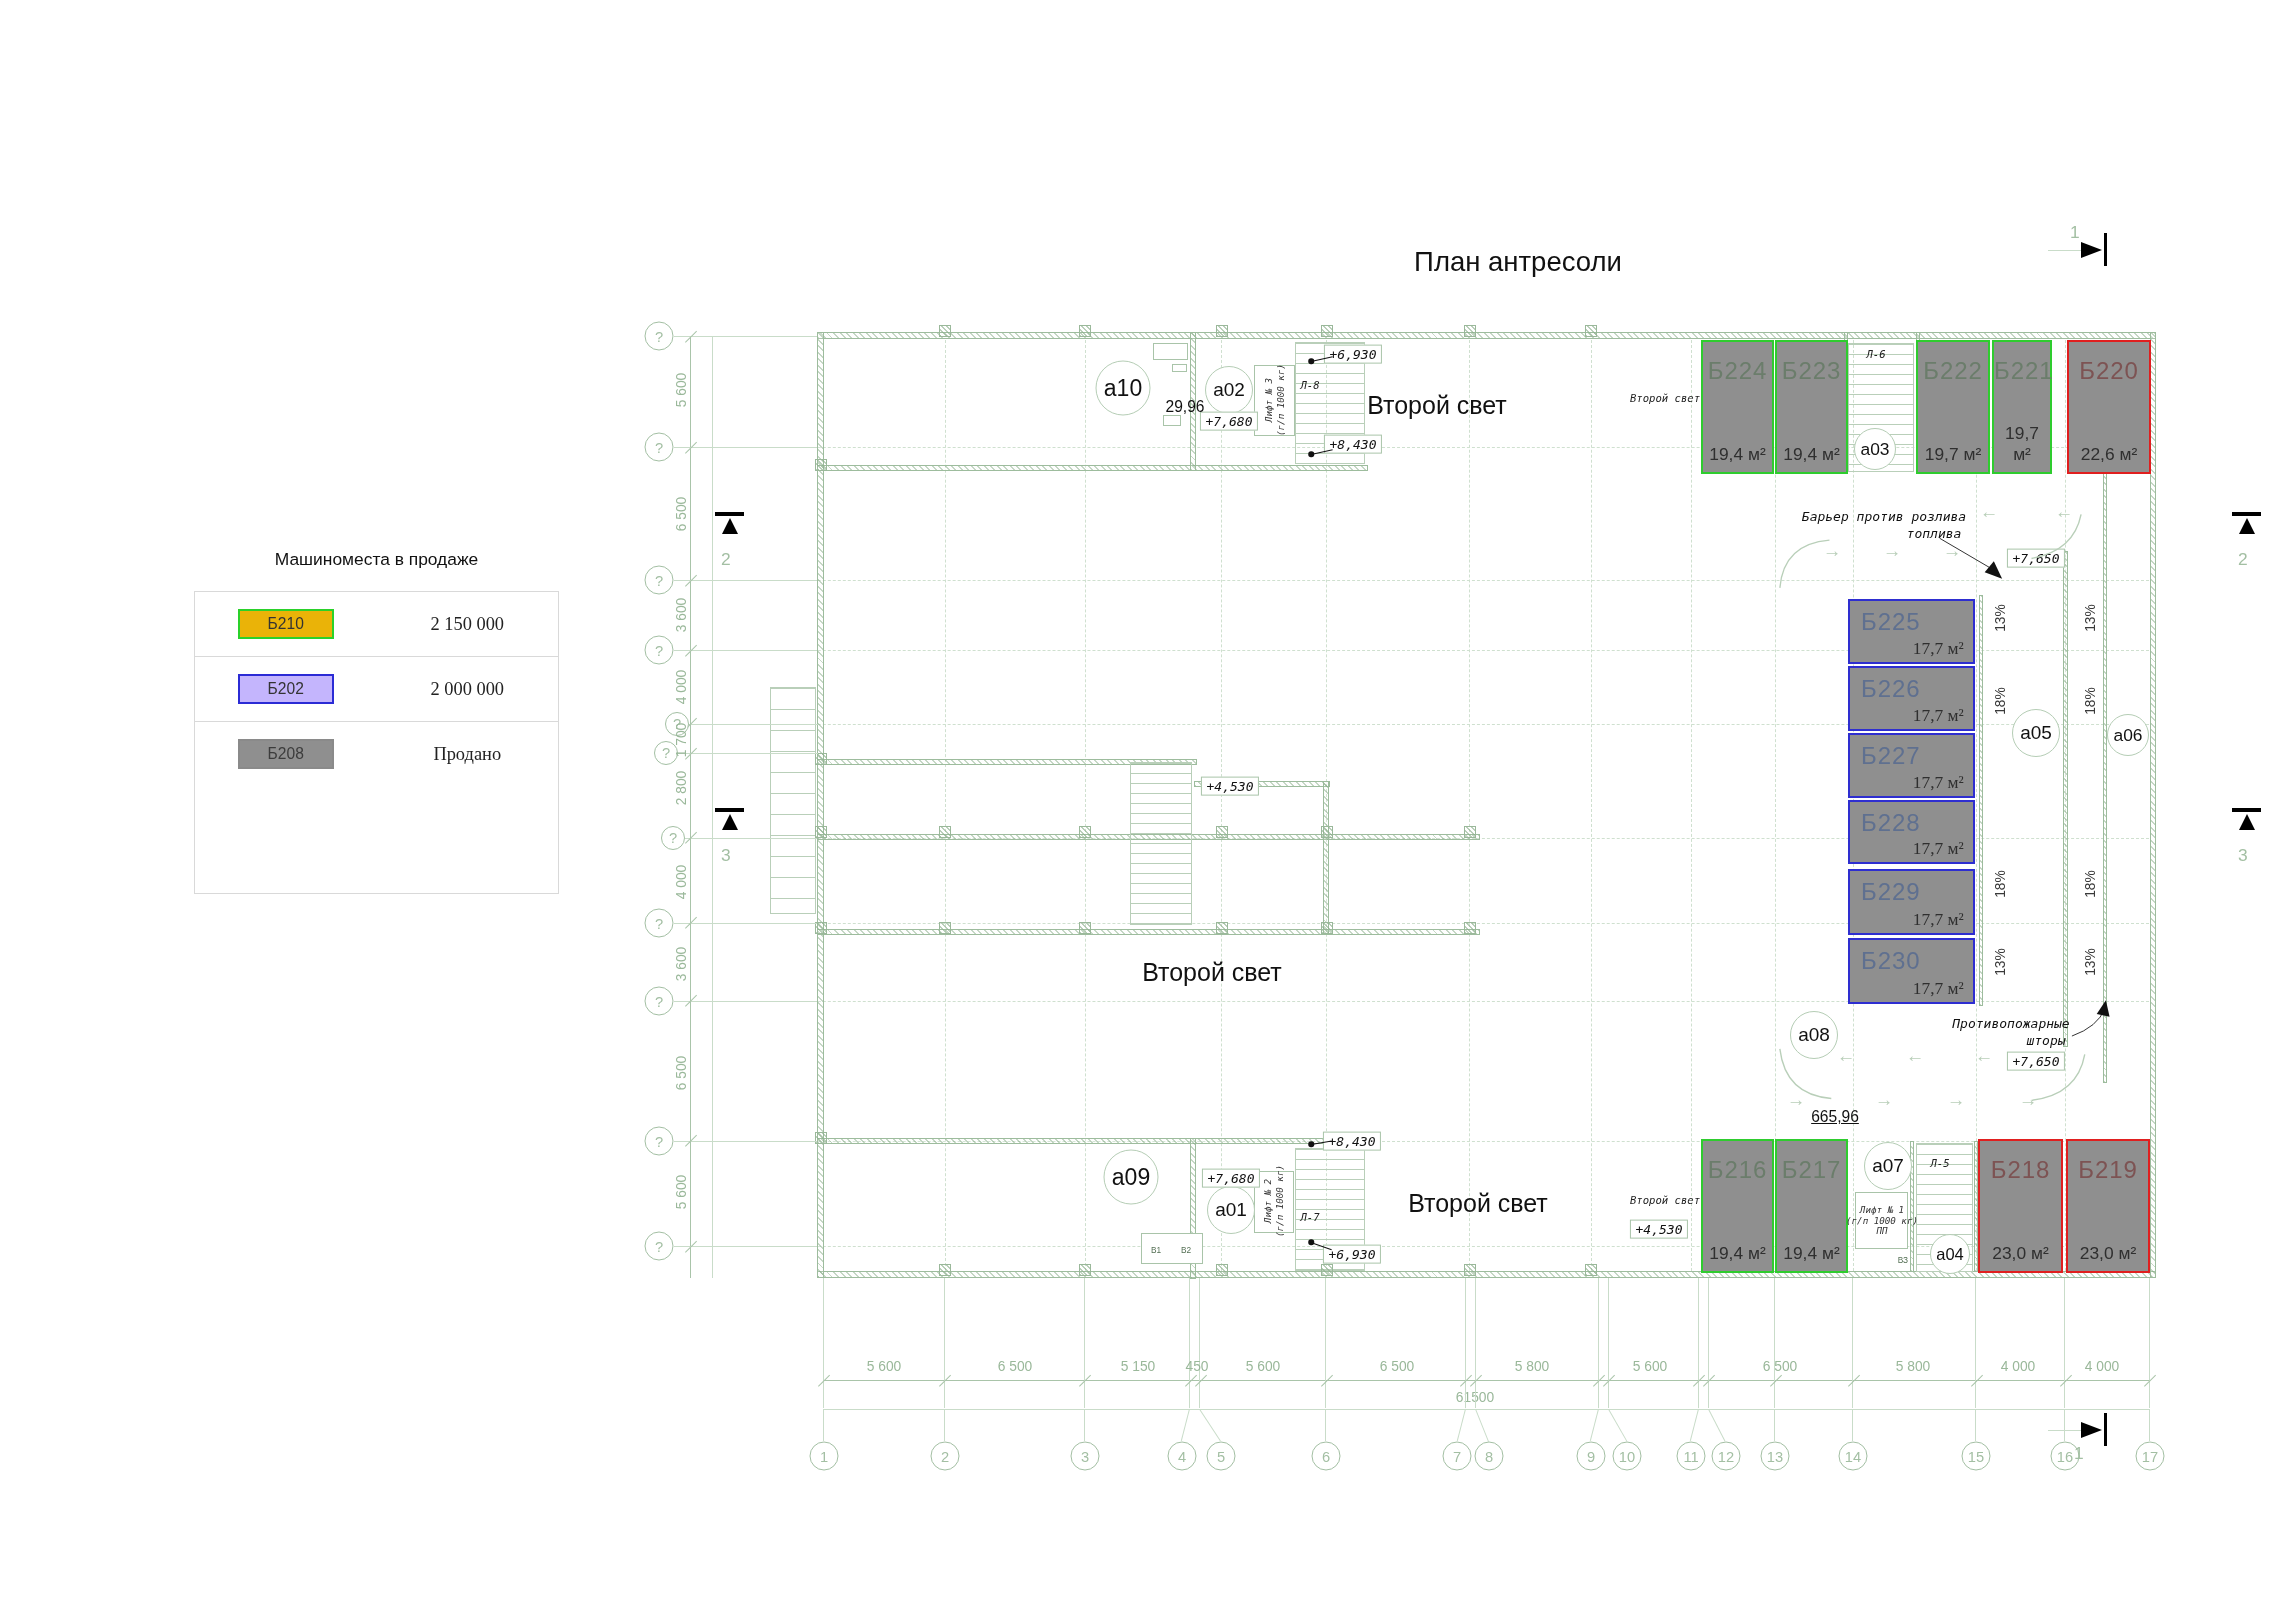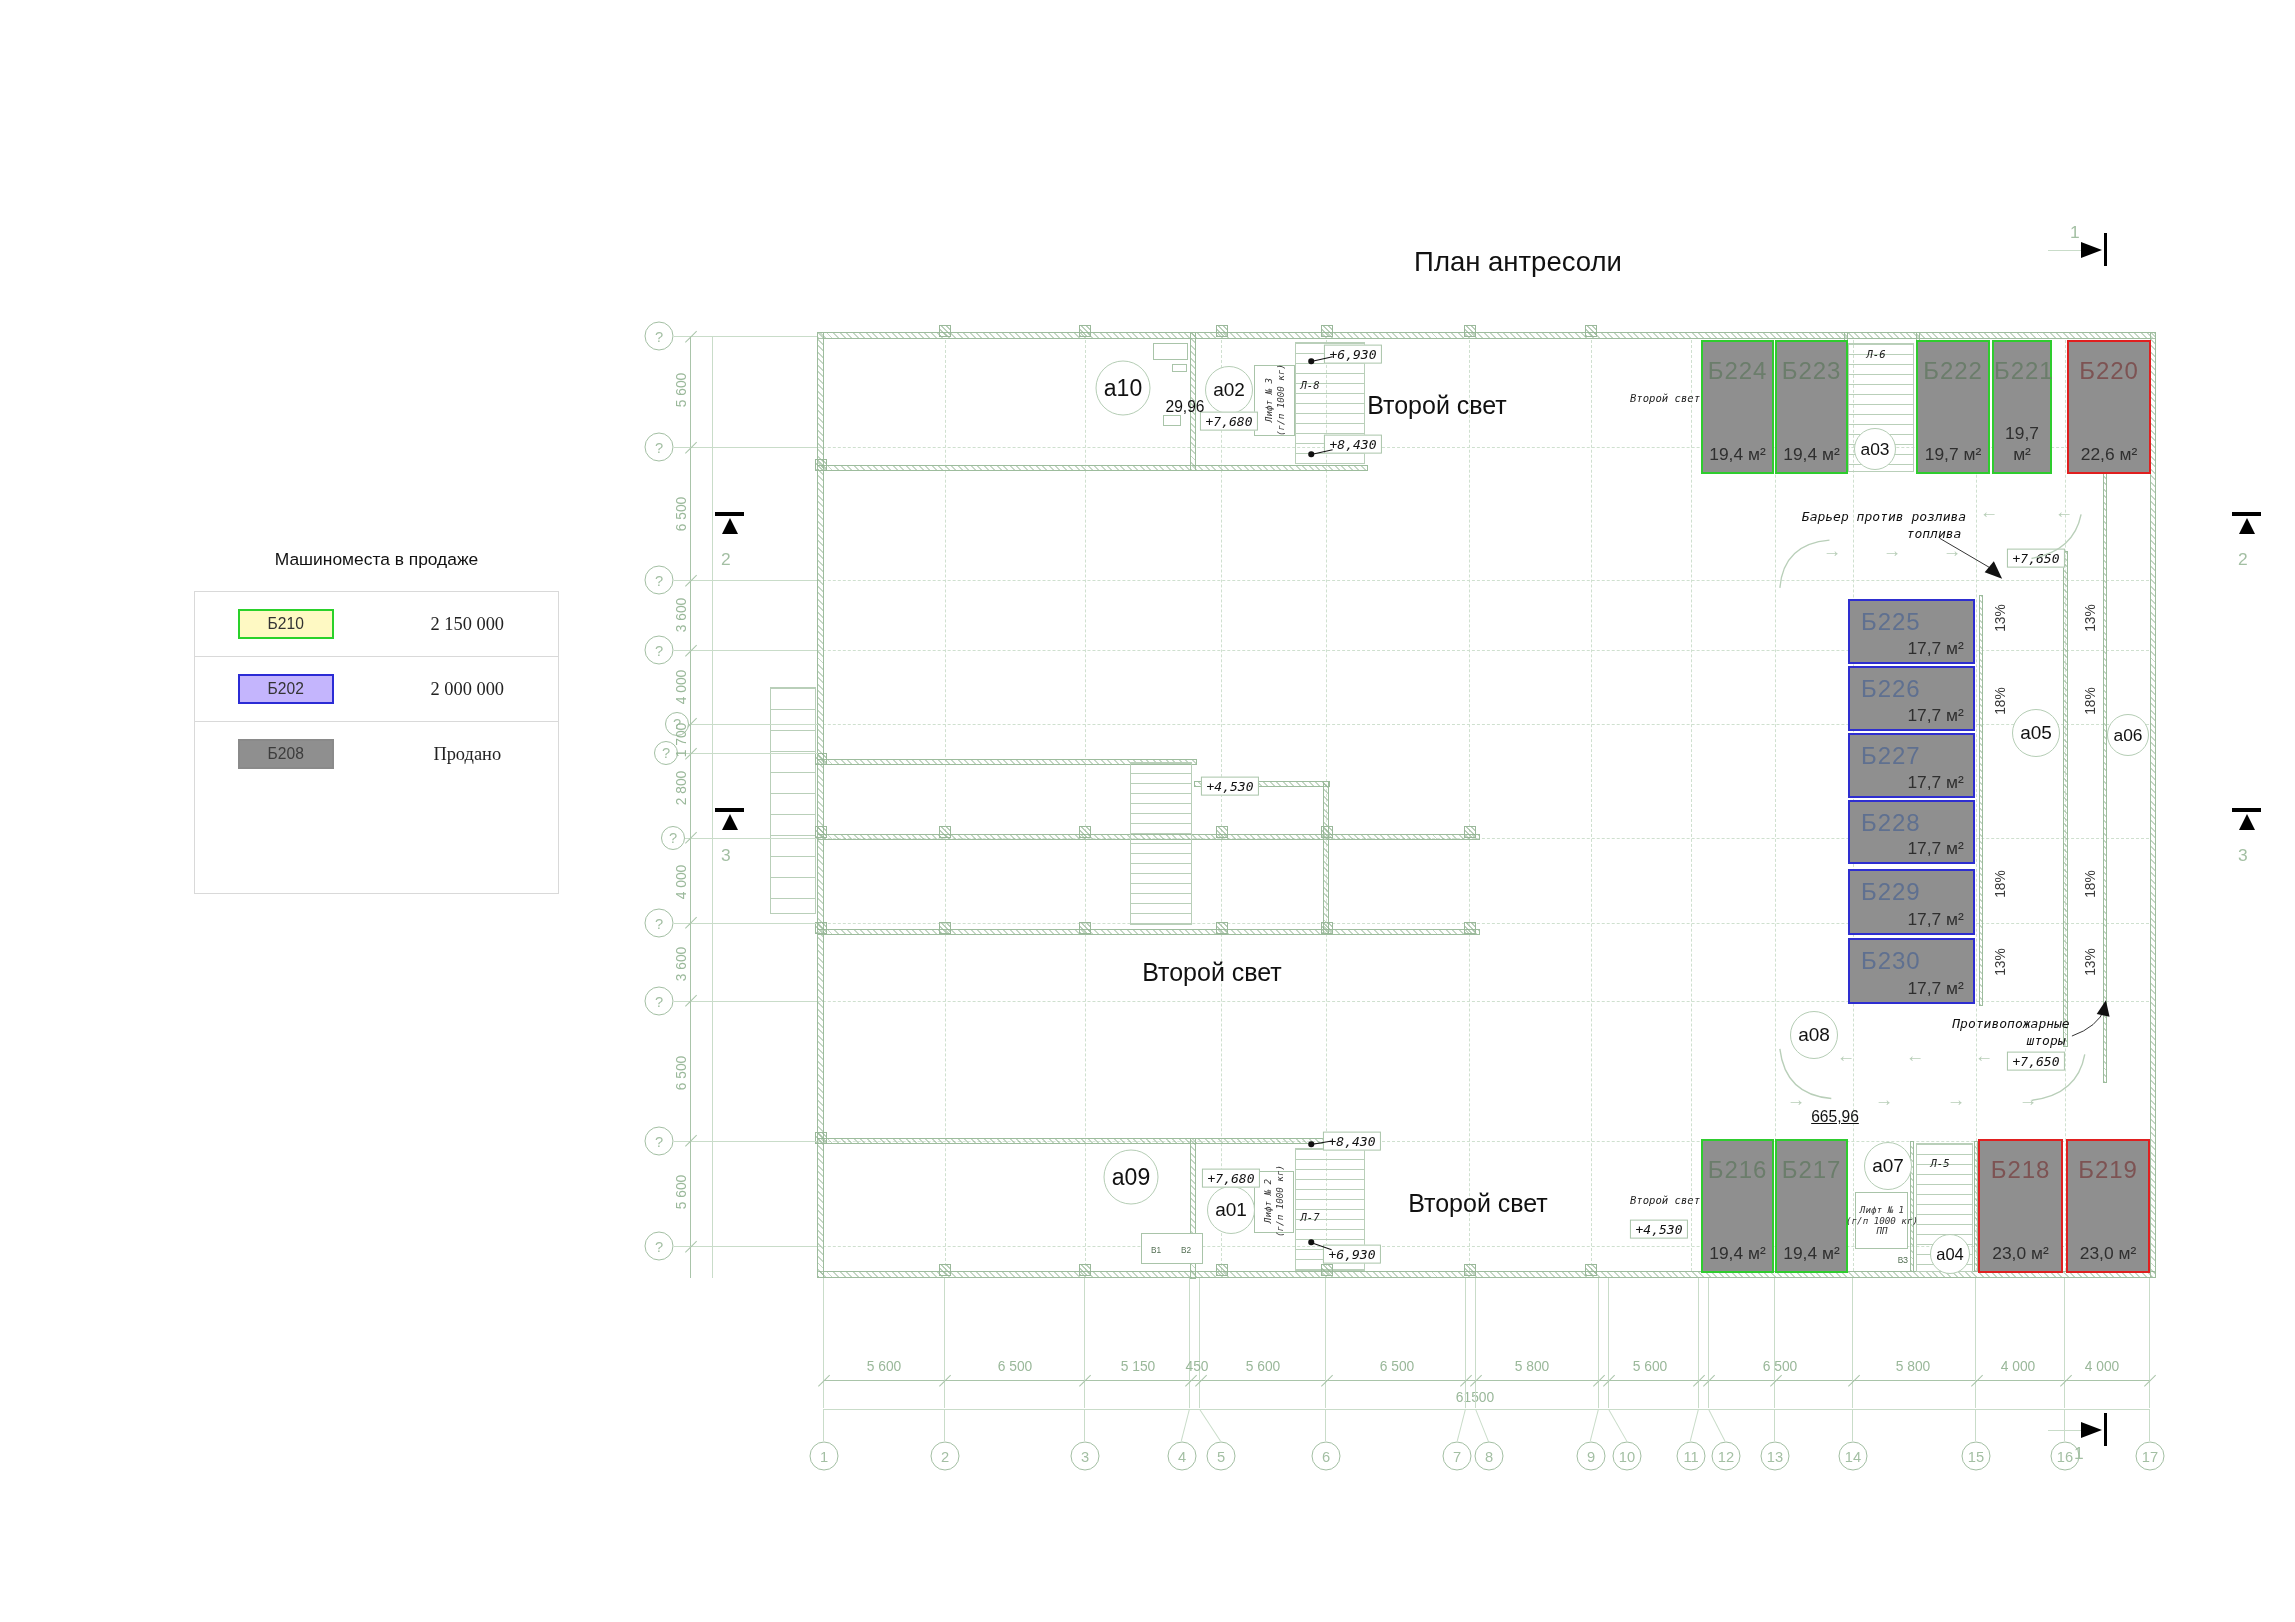--- a/index.html
+++ b/index.html
@@ -11,21 +11,21 @@
   .legend-table{position:absolute;left:194px;top:591px;width:365px;height:303px;border:0.9px solid #d9d9d9;}
   .lrow{display:flex;border-top:0.9px solid #d9d9d9;}
   .lrow:first-child{border-top:none;}
   .lcell{width:50%;display:flex;align-items:center;justify-content:center;}
   .lhead{height:42px;font-size:15.6px;color:#222;}
   .ldata{height:64px;}
   .price{font-family:"Liberation Serif",serif;font-size:18.4px;color:#222;}
   .sw{width:96px;height:30px;display:flex;align-items:center;justify-content:center;
       font-size:15.6px;color:#333;border:2.8px solid #888;background:#eee;}
   .sw-red{border-color:#e8191c;background:#f9b6ba;}
-  .sw-green{border-color:#2ad12a;background:#fef9c3;}
+  .sw-green{border-color:#2ad12a;background:#eab308;}
   .sw-blue{border-color:#2b2bd5;background:#c4b5fd;}
   .sw-sold{border-color:#8a8a8a;background:#8f8f8f;color:#3c3c3c;}
   
   .plan-title{position:absolute;left:1403px;top:246px;width:230px;text-align:center;font-size:27.5px;color:#111;}
   
   .abs{position:absolute;}
   .gridv{position:absolute;width:0;border-left:0.9px dashed #cfe0cf;}
   .gridh{position:absolute;height:0;border-top:0.9px dashed #cfe0cf;}
   .wall{position:absolute;border:0.9px solid #9dbc9d;
         background:repeating-linear-gradient(45deg,rgba(140,175,140,.5) 0 1.4px,rgba(245,250,245,.15) 1.4px 4.6px);}
@@ -39,21 +39,21 @@
   .stall{position:absolute;background:#8f8f8f;border:2.8px solid;}
   .st-green{border-color:#2ecc2e;}
   .st-red{border-color:#e01f1f;}
   .st-blue{border-color:#2e2ed0;}
   .stall .stall-label{display:block;text-align:center;margin-top:14.7px;font-size:24px;letter-spacing:0.9px;}
   .st-green .stall-label{color:#6b7d6b;}
   .st-red .stall-label{color:#7d5353;}
   .st-blue .stall-label{color:#5f7090;}
   .stall .stall-area{position:absolute;left:0;right:0;bottom:7.3px;text-align:center;font-size:17.4px;color:#2f2f2f;}
   .stall-wide .stall-label{text-align:left;margin:7.3px 0 0 11px;}
-  .stall-wide .stall-area{left:auto;right:9.2px;bottom:2.8px;text-align:center;}
+  .stall-wide .stall-area{left:auto;right:9.2px;bottom:2.8px;text-align:center;font-family:Liberation Serif, serif;}
   .tag{position:absolute;border:0.9px solid #b5cdb5;border-radius:50%;background:#fff;color:#111;
        display:flex;align-items:center;justify-content:center;transform:translate(-50%,-50%);}
   .elev{position:absolute;transform:translate(-50%,-50%);border:0.9px solid #a9c4a9;background:#fff;
         padding:0.9px 4.6px;font-family:"DejaVu Sans Mono",monospace;font-style:italic;font-size:13px;color:#111;white-space:nowrap;}
   .txt{position:absolute;white-space:nowrap;}
   .t-big{font-size:25px;color:#111;}
   .t-cad{font-family:"DejaVu Sans Mono",monospace;font-style:italic;font-size:13px;color:#111;}
   .t-cad-sm{font-family:"DejaVu Sans Mono",monospace;font-style:italic;font-size:10.6px;color:#222;}
   .t-num{font-size:15.6px;color:#111;}
   .t-underline{text-decoration:underline;}

